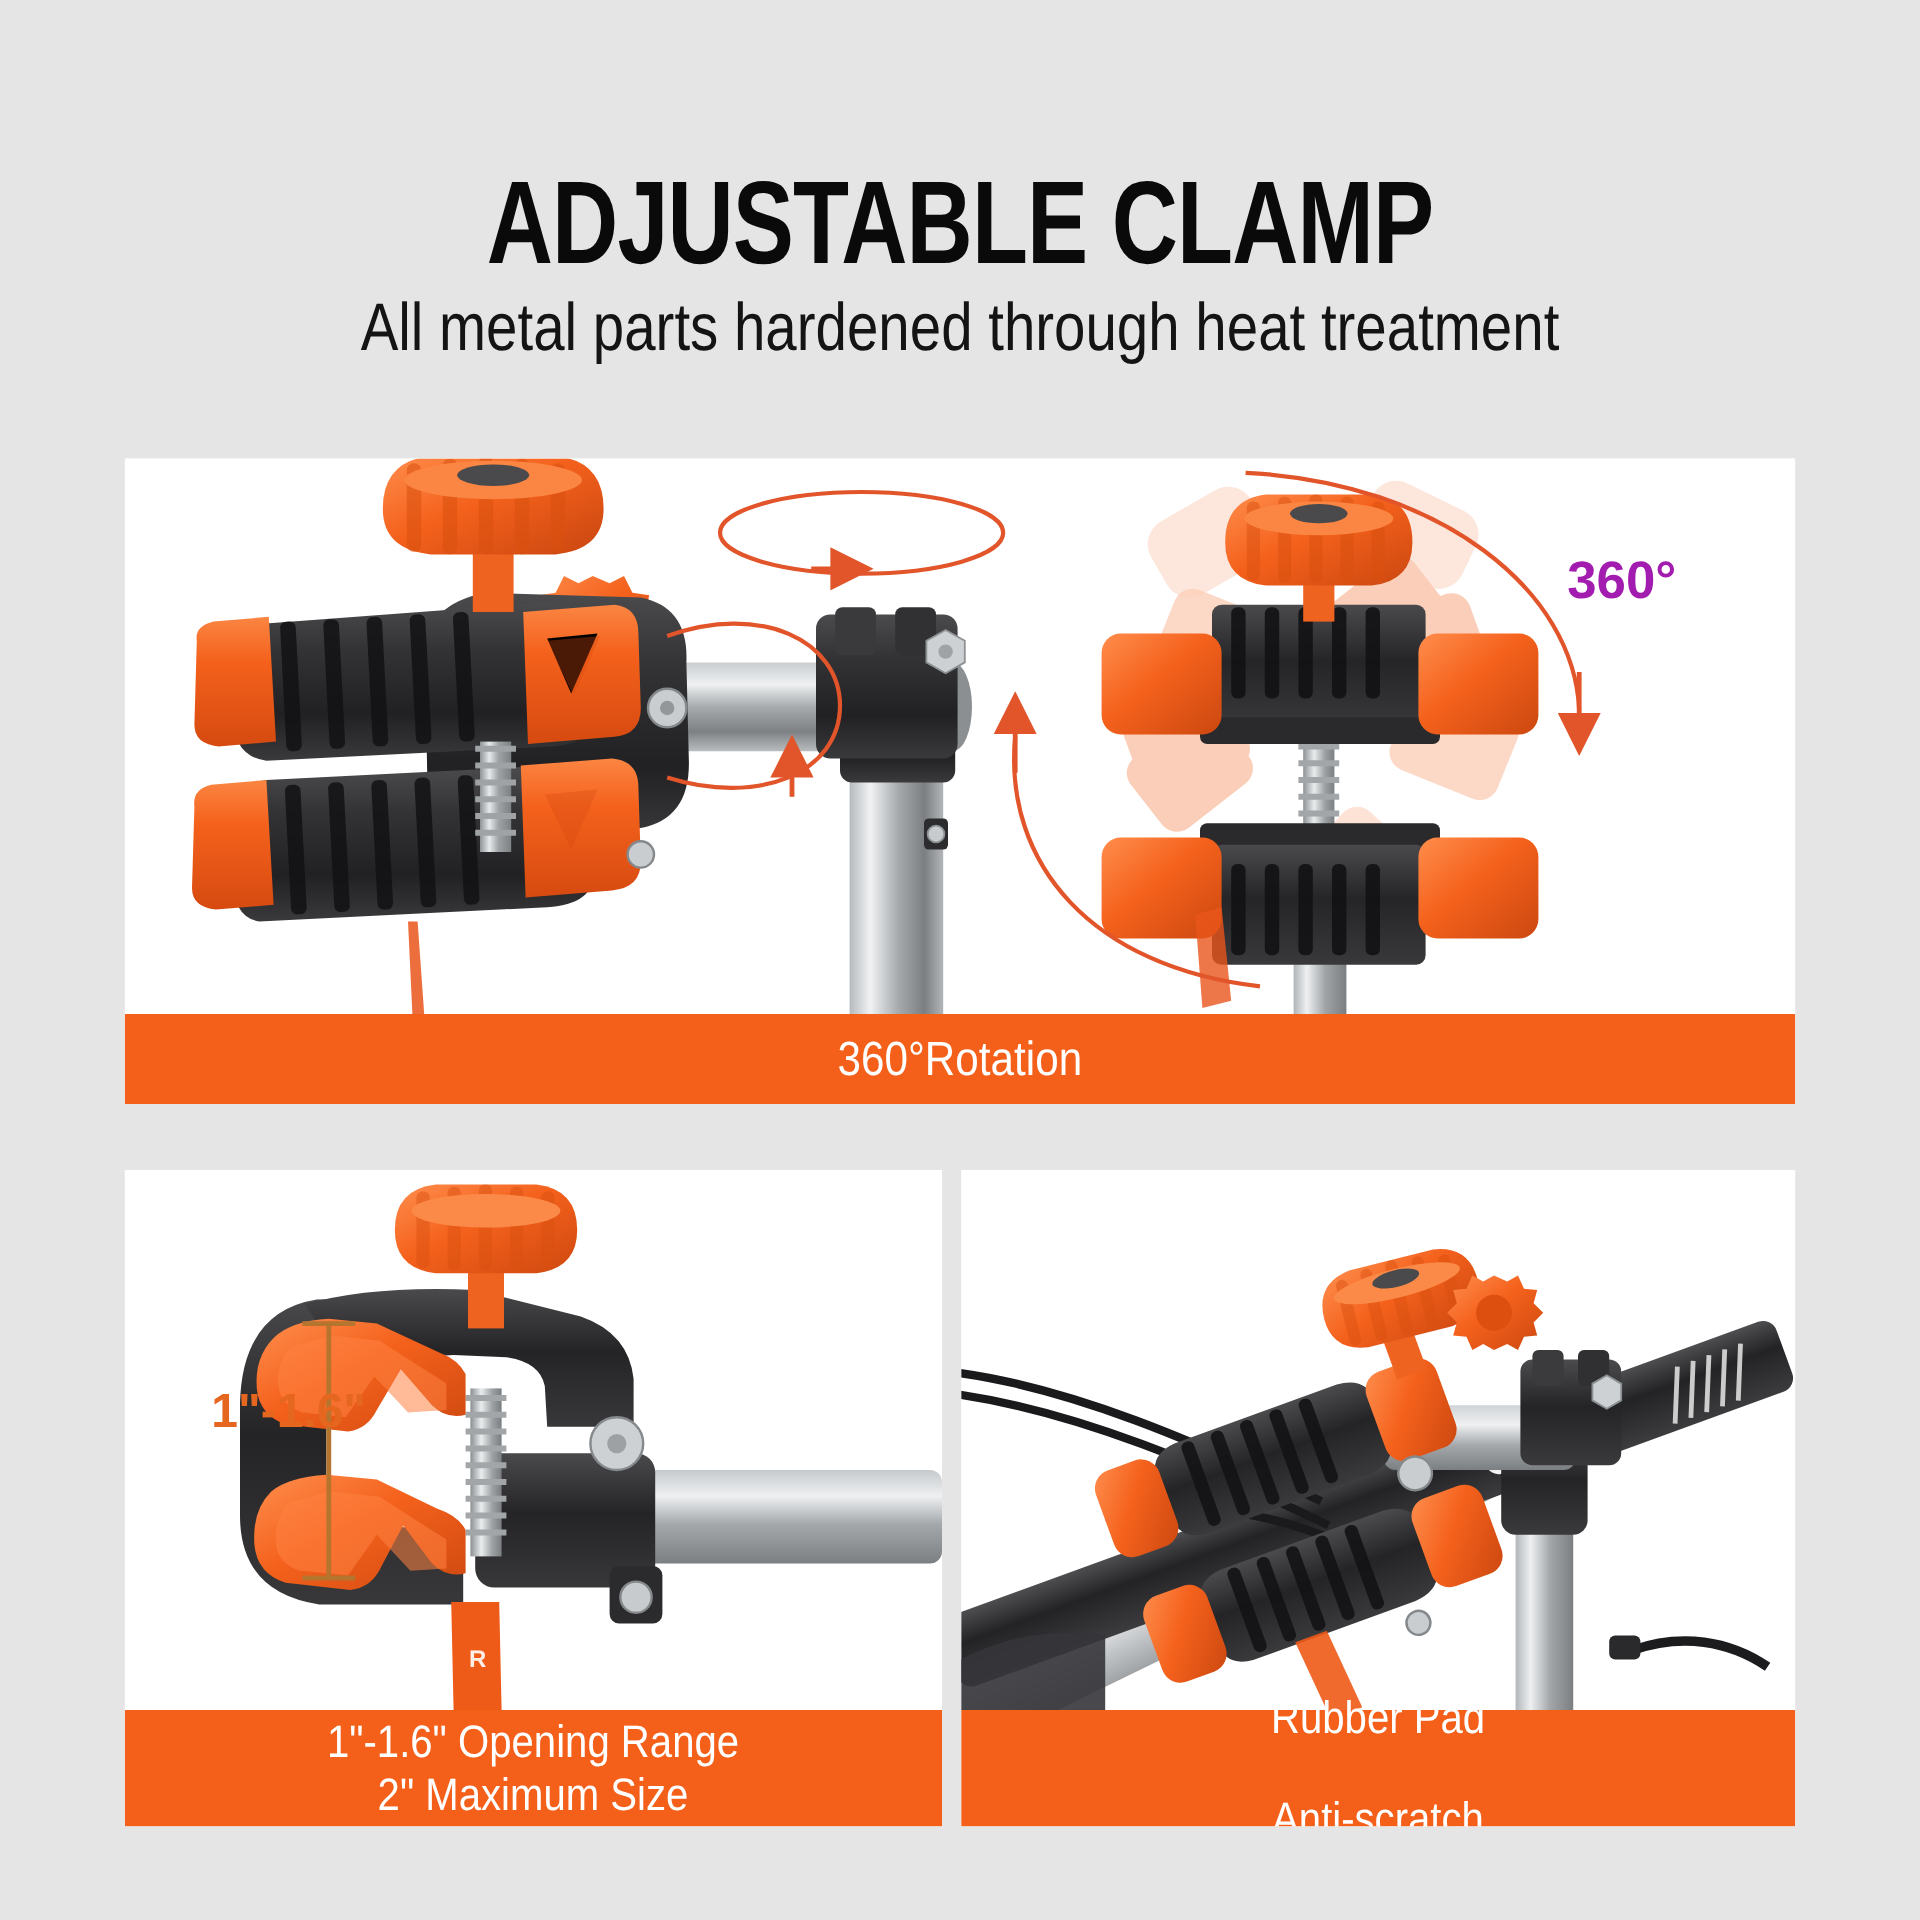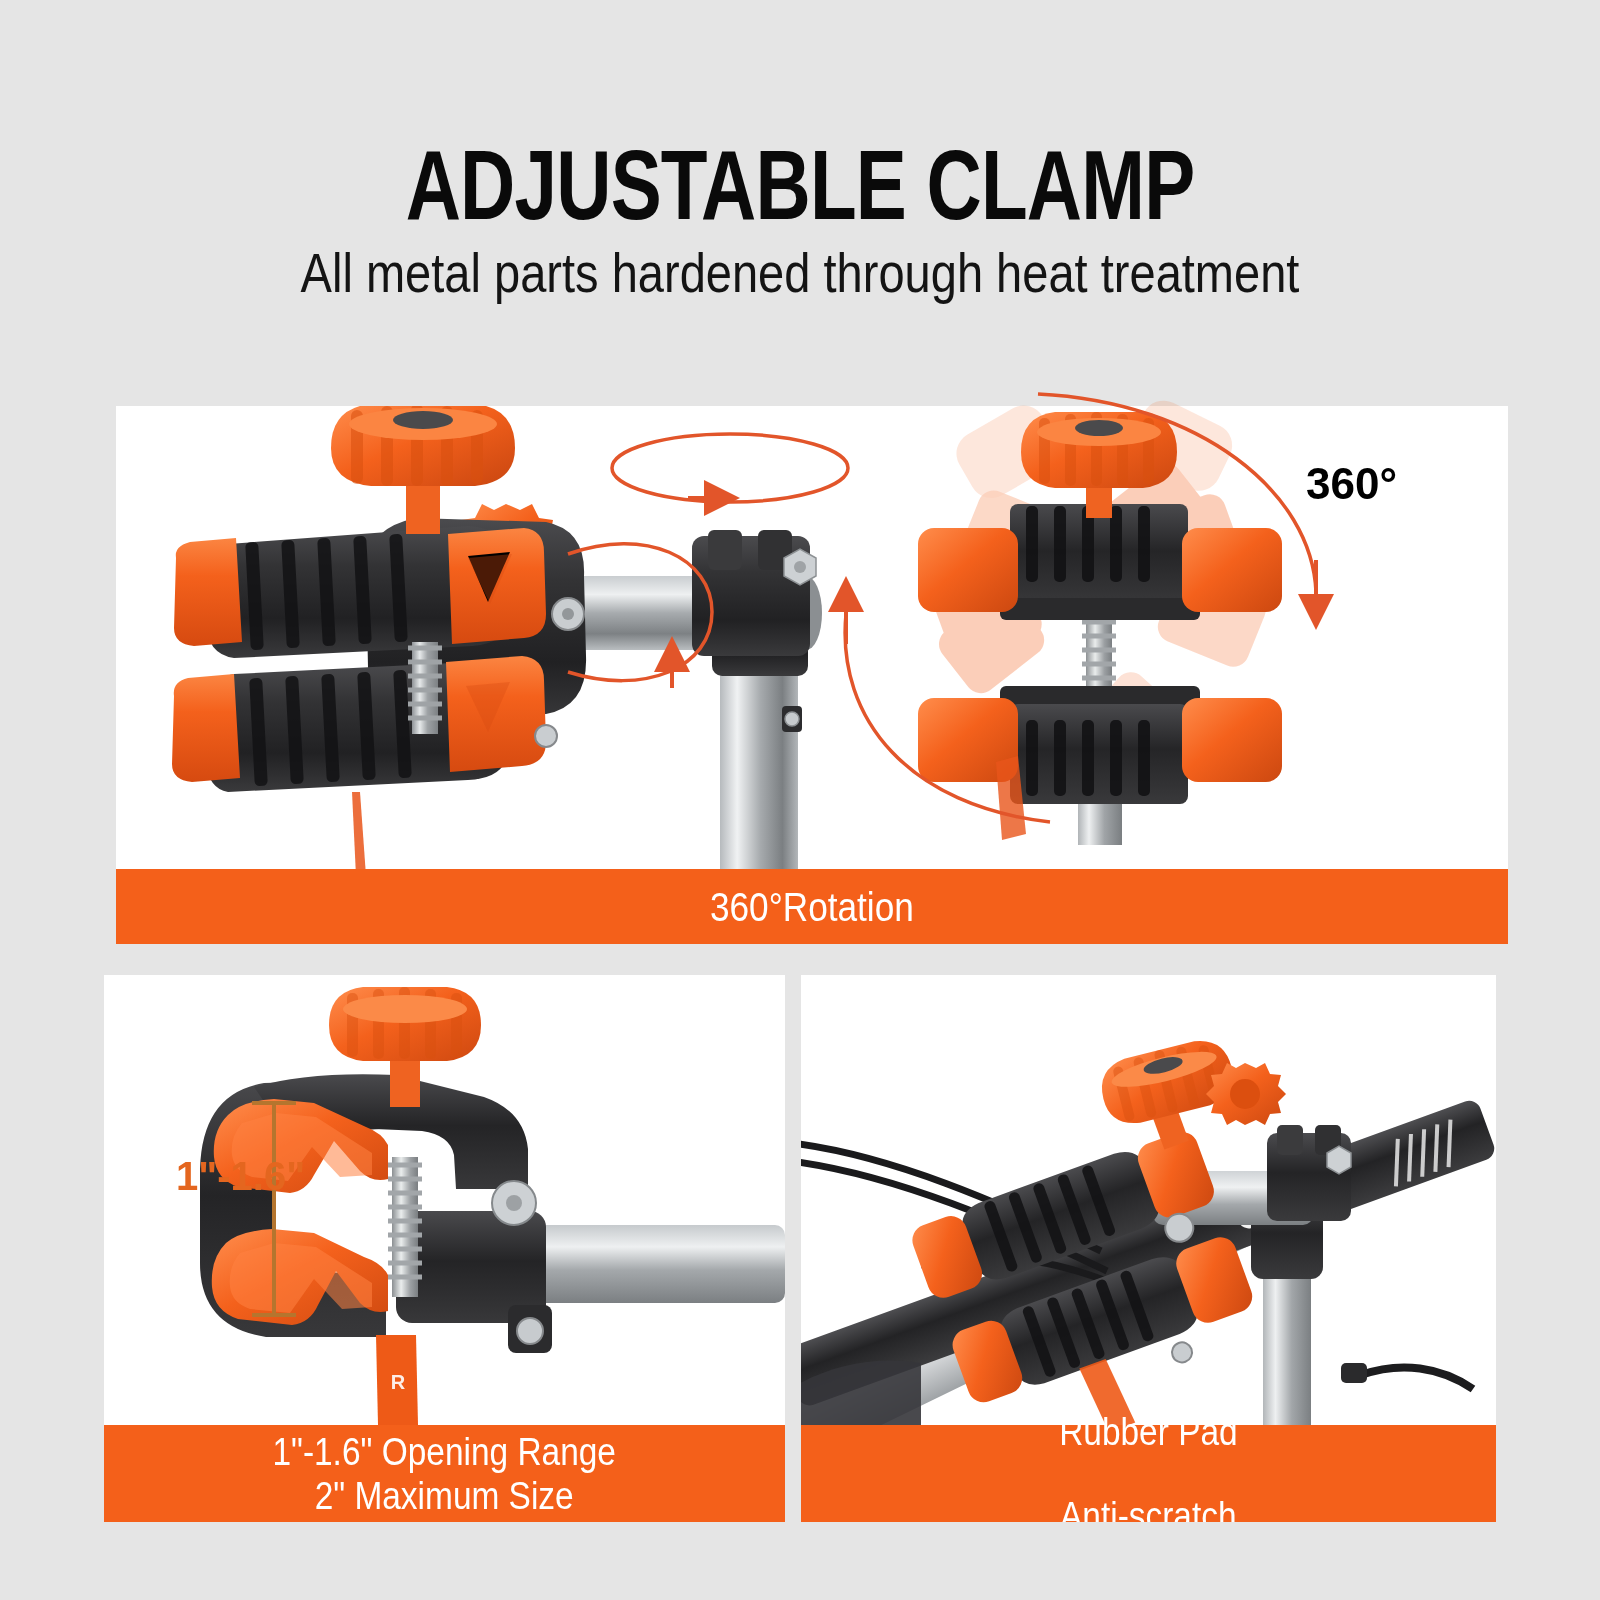--- a/index.html
+++ b/index.html
@@ -56,41 +56,41 @@
     text-align:center;
   }
   .caption .line{
     display:block;
     transform:scaleX(.88);
     transform-origin:50% 50%;
     white-space:nowrap;
   }
 
   
-  #panel-rotation{left:116px;top:382px;width:1392px;height:538px;margin-top:24px;}
+  #panel-rotation{left:104px;top:382px;width:1392px;height:538px;}
   #panel-rotation .stage{bottom:75px;}
   #panel-rotation .caption{height:75px;}
   #panel-rotation .caption .line{font-size:40px;line-height:46px;}
 
   
   #panel-opening{left:104px;top:975px;width:681px;height:547px;}
   #panel-opening .stage{bottom:97px;}
   #panel-opening .caption{height:97px;}
   #panel-opening .caption .line{font-size:38px;line-height:44px;}
 
   
   #panel-rubber{left:801px;top:975px;width:695px;height:547px;}
   #panel-rubber .stage{bottom:97px;}
   #panel-rubber .caption{height:97px;gap:40px;}
   #panel-rubber .caption .line{font-size:38px;line-height:44px;}
 
   
   .annot{
     position:absolute;
-    color:#000000;
+    color:#a21caf;
     font-family:"Liberation Sans",sans-serif;
     font-weight:700;
     white-space:nowrap;
   }
   #annot-360{left:1306px;top:462px;font-size:44px;line-height:44px;}
   #annot-range{left:176px;top:1156px;font-size:40px;line-height:40px;color:#e4661f;}
 </style>
 </head>
 <body>
 

